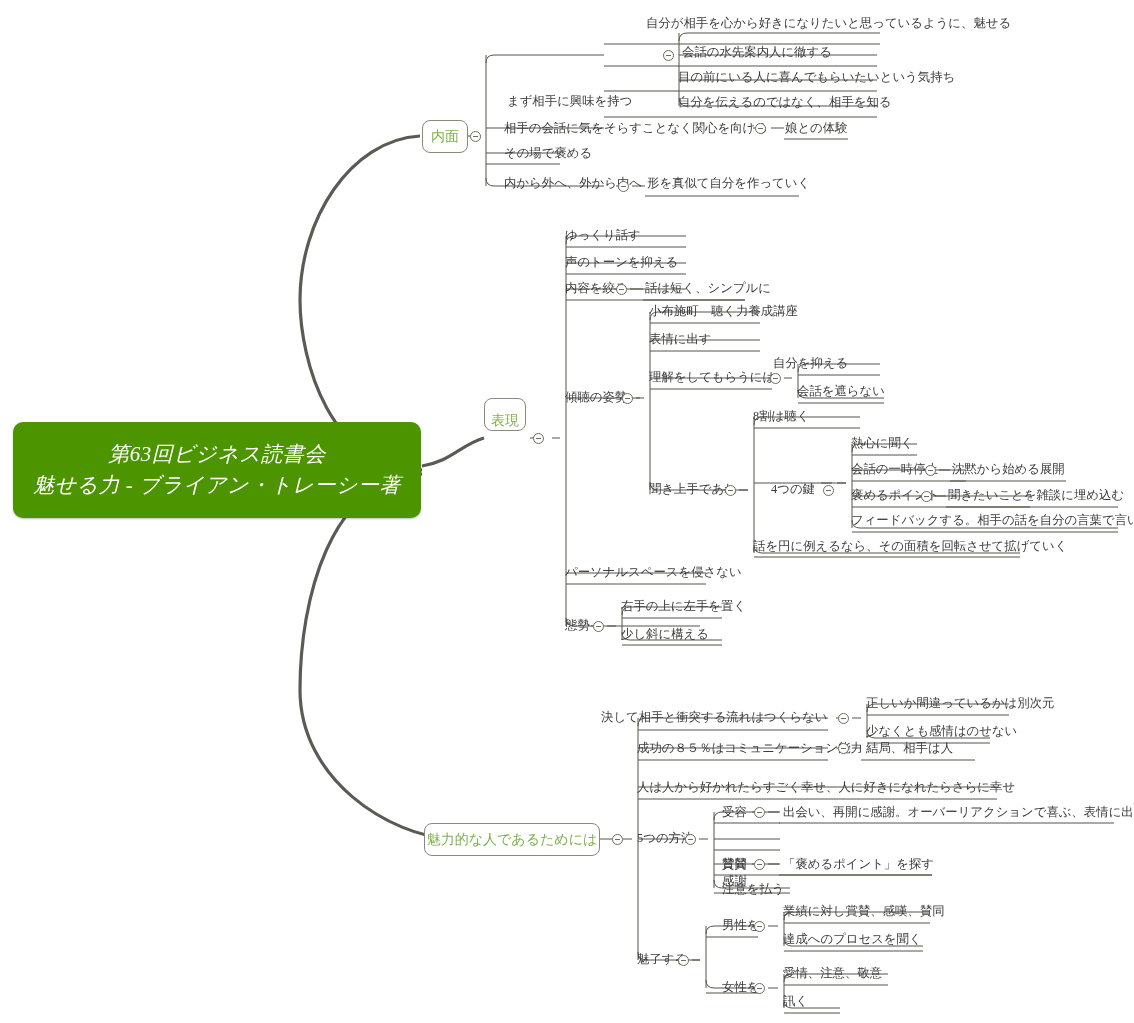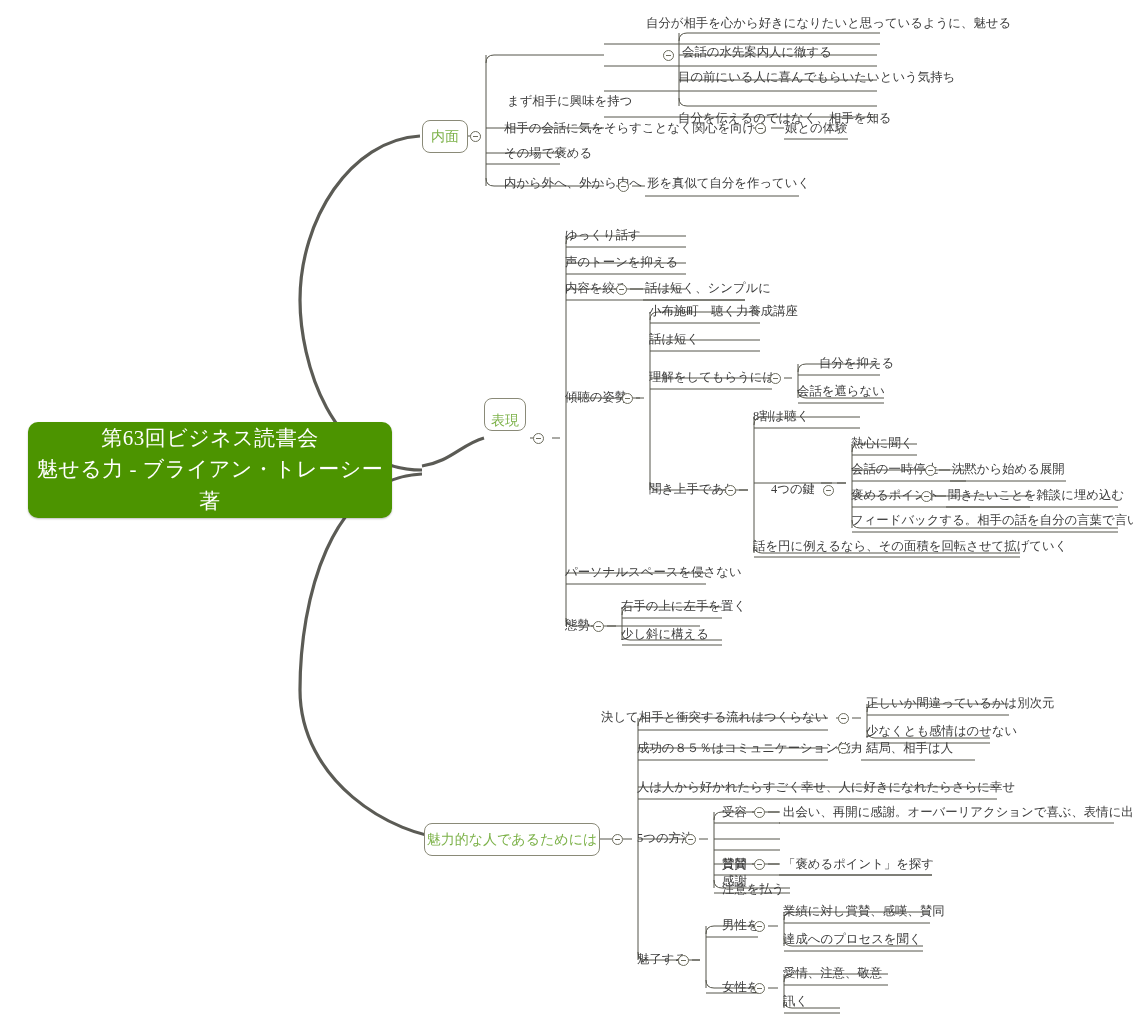--- a/index.html
+++ b/index.html
@@ -262,21 +262,21 @@
       <path d="M768,988 L778,988"></path>
       <path d="M784,982 L784,974"></path>
       <path d="M784,1008 L784,982"></path>
       <path d="M784,982 Q784,974 792,974 L888,974"></path>
       <path d="M784,1000 Q784,1008 792,1008 L840,1008"></path>
       <path d="M784,985 L888,985"></path>
       <path d="M784,1013 L840,1013"></path>
     </g>
   </svg>
 
-  <div class="root" style="left:28px;top:422px;width:364px;height:96px;">
+  <div class="root" style="left:13px;top:422px;width:408px;height:96px;font-style:italic;">
     <div class="line1">第63回ビジネス読書会</div>
     <div class="line2">魅せる力 - ブライアン・トレーシー著</div>
   </div>
 
   <div class="branch" style="left:422px;top:120px;width:46px;height:33px;">
     <span>内面</span>
   </div>
   <div class="handle" style="left:470px;top:131px;"></div>
 
   <div class="branch" style="left:484px;top:398px;width:42px;height:33px;align-items:flex-end;">
@@ -288,21 +288,21 @@
     <span>魅力的な人であるためには</span>
   </div>
   <div class="handle" style="left:612px;top:834px;"></div>
 
   <div class="topic" style="left:507px;top:53px;margin-top:42px;">まず相手に興味を持つ</div>
   <div class="handle" style="left:663px;top:50px;"></div>
 
   <div class="topic" style="left:646px;top:17px;">自分が相手を心から好きになりたいと思っているように、魅せる</div>
   <div class="topic" style="left:682px;top:46px;">会話の水先案内人に徹する</div>
   <div class="topic" style="left:678px;top:71px;">目の前にいる人に喜んでもらいたいという気持ち</div>
-  <div class="topic" style="left:678px;top:96px;margin-top:16px;">自分を伝えるのではなく、相手を知る</div>
+  <div class="topic" style="left:678px;top:96px;">自分を伝えるのではなく、相手を知る</div>
 
   <div class="topic" style="left:504px;top:122px;">相手の会話に気をそらすことなく関心を向ける</div>
   <div class="handle" style="left:755px;top:123px;"></div>
   <div class="topic" style="left:785px;top:122px;">娘との体験</div>
 
   <div class="topic" style="left:504px;top:147px;">その場で褒める</div>
 
   <div class="topic" style="left:504px;top:177px;">内から外へ、外から内へ</div>
   <div class="handle" style="left:618px;top:181px;"></div>
   <div class="topic" style="left:647px;top:177px;">形を真似て自分を作っていく</div>
@@ -311,25 +311,25 @@
   <div class="topic" style="left:565px;top:256px;">声のトーンを抑える</div>
 
   <div class="topic" style="left:565px;top:282px;">内容を絞る</div>
   <div class="handle" style="left:616px;top:284px;"></div>
   <div class="topic" style="left:645px;top:282px;">話は短く、シンプルに</div>
 
   <div class="topic" style="left:565px;top:391px;">傾聴の姿勢</div>
   <div class="handle" style="left:622px;top:393px;"></div>
 
   <div class="topic" style="left:649px;top:305px;">小布施町　聴く力養成講座</div>
-  <div class="topic" style="left:649px;top:333px;">話は短く</div>
+  <div class="topic" style="left:649px;top:333px;">表情に出す</div>
 
   <div class="topic" style="left:649px;top:371px;">理解をしてもらうには</div>
   <div class="handle" style="left:770px;top:373px;"></div>
-  <div class="topic" style="left:819px;top:357px;">自分を抑える</div>
+  <div class="topic" style="left:773px;top:357px;">自分を抑える</div>
   <div class="topic" style="left:797px;top:385px;">会話を遮らない</div>
 
   <div class="topic" style="left:649px;top:483px;">聞き上手であれ</div>
   <div class="handle" style="left:725px;top:485px;"></div>
 
   <div class="topic" style="left:753px;top:410px;">8割は聴く</div>
 
   <div class="topic" style="left:771px;top:483px;">4つの鍵</div>
   <div class="handle" style="left:823px;top:485px;"></div>
 

